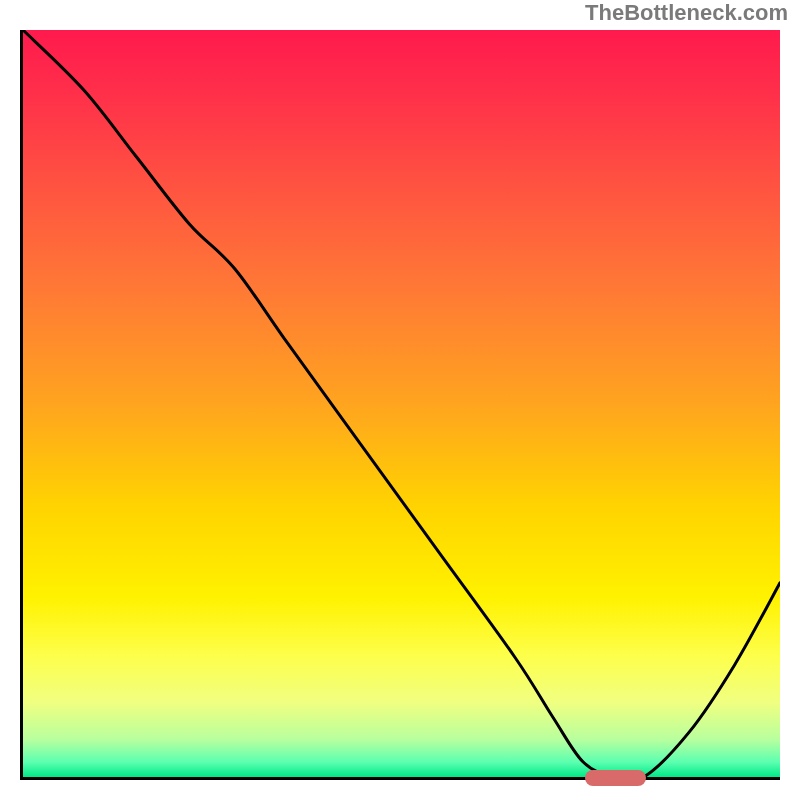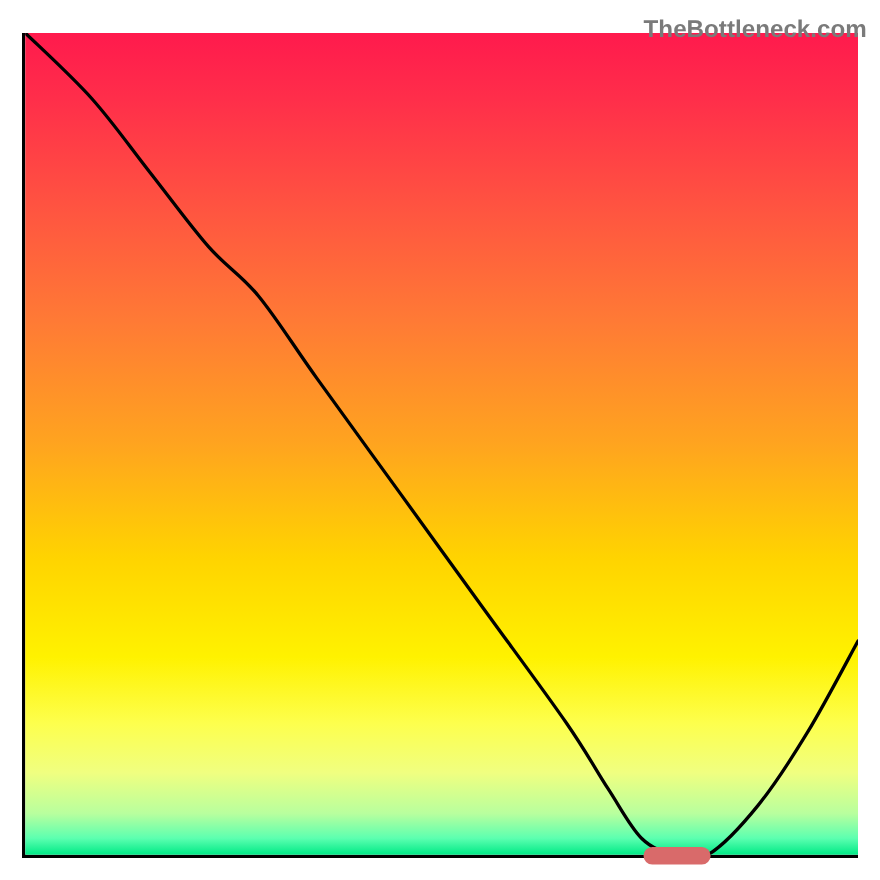--- a/index.html
+++ b/index.html
@@ -5,21 +5,21 @@
   * { margin: 0; padding: 0; box-sizing: border-box; }
   body {
     width: 800px;
     height: 800px;
     background: #ffffff;
     position: relative;
     font-family: Arial, sans-serif;
   }
   .watermark {
     position: absolute;
-    top: 14px;
+    top: 0;
     right: 12px;
     font-size: 22px;
     font-weight: bold;
     color: #7a7a7a;
     z-index: 10;
   }
   .plot-area {
     position: absolute;
     left: 20px;
     top: 30px;

